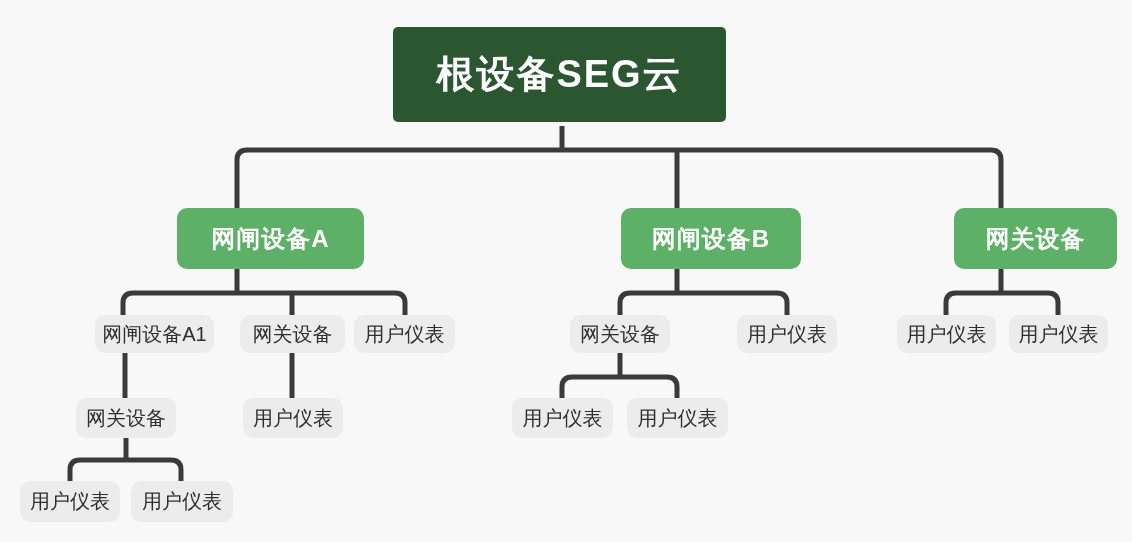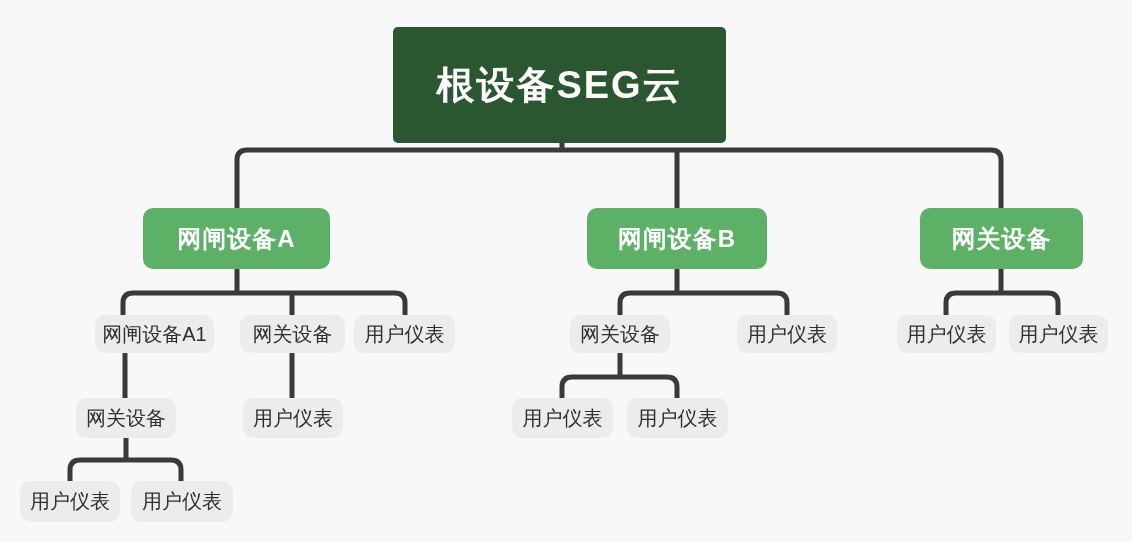--- a/index.html
+++ b/index.html
@@ -49,20 +49,21 @@
     letter-spacing: 2px;
     border-radius: 5px;
   }
   .node.branch {
     background: var(--branch-fill, #5cb167);
     color: var(--node-text, #ffffff);
     font-size: 24px;
     font-weight: bold;
     letter-spacing: 1px;
     border-radius: 10px;
+    margin-left: 34px;
   }
   .node.leaf {
     background: var(--leaf-fill, #ececec);
     color: var(--leaf-text, #2f2f2f);
     font-size: 20px;
     font-weight: normal;
     border-radius: 10px;
   }
 </style>
 </head>
@@ -82,21 +83,21 @@
     <path d="M1001 267 L1001 293"></path>
     <path d="M946 317 L946 303 Q946 293 956 293 L1048 293 Q1058 293 1058 303 L1058 317"></path>
     <path d="M125 352 L125 399"></path>
     <path d="M292 352 L292 399"></path>
     <path d="M620 352 L620 377"></path>
     <path d="M562 400 L562 387 Q562 377 572 377 L667 377 Q677 377 677 387 L677 400"></path>
     <path d="M126 437 L126 460"></path>
     <path d="M70 483 L70 470 Q70 460 80 460 L171 460 Q181 460 181 470 L181 483"></path>
   </svg>
 
-  <div class="node root" style="left:393px; top:27px;  width:333px; height:116px;">根设备SEG云</div>
+  <div class="node root" style="left:393px; top:27px;  width:333px; height:95px;">根设备SEG云</div>
 
   <div class="node branch" style="left:143px; top:208px; width:187px; height:61px;">网闸设备A</div>
   <div class="node branch" style="left:587px; top:208px; width:180px; height:61px;">网闸设备B</div>
   <div class="node branch" style="left:920px; top:208px; width:163px; height:61px;">网关设备</div>
 
   <div class="node leaf" style="left:63px;  top:315px; width:119px; height:38px;margin-left:32px;">网闸设备A1</div>
   <div class="node leaf" style="left:240px; top:315px; width:105px; height:38px;">网关设备</div>
   <div class="node leaf" style="left:354px; top:315px; width:101px; height:38px;">用户仪表</div>
   <div class="node leaf" style="left:570px; top:315px; width:100px; height:38px;">网关设备</div>
   <div class="node leaf" style="left:737px; top:315px; width:100px; height:38px;">用户仪表</div>

